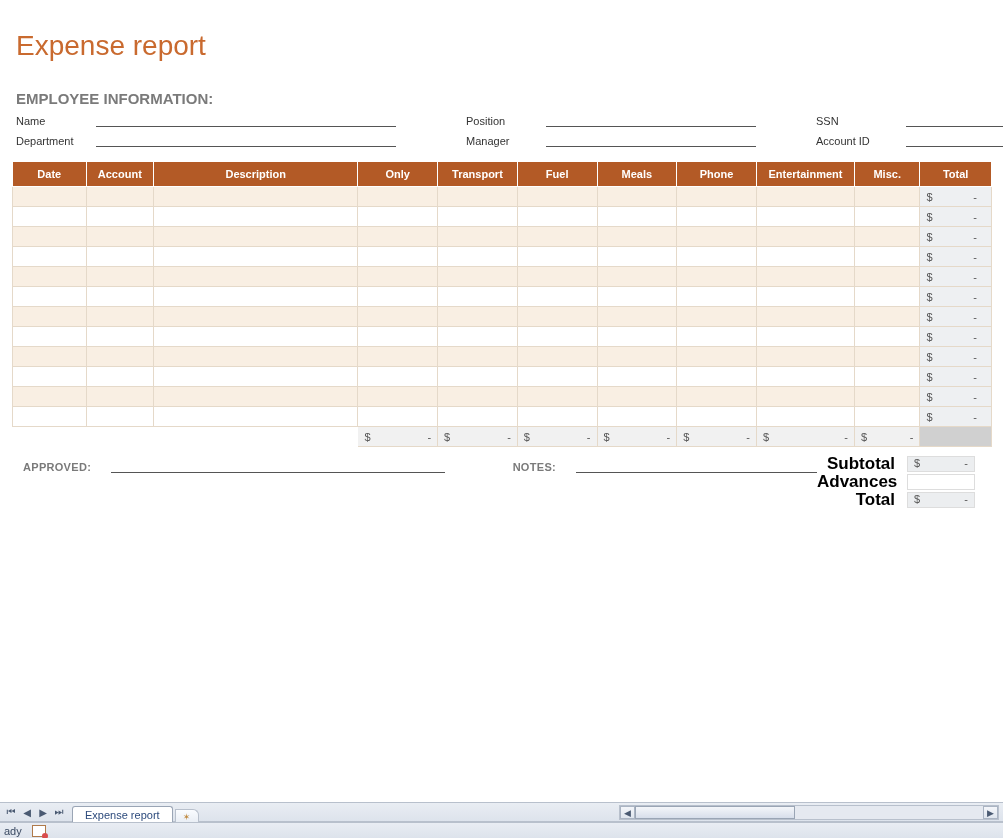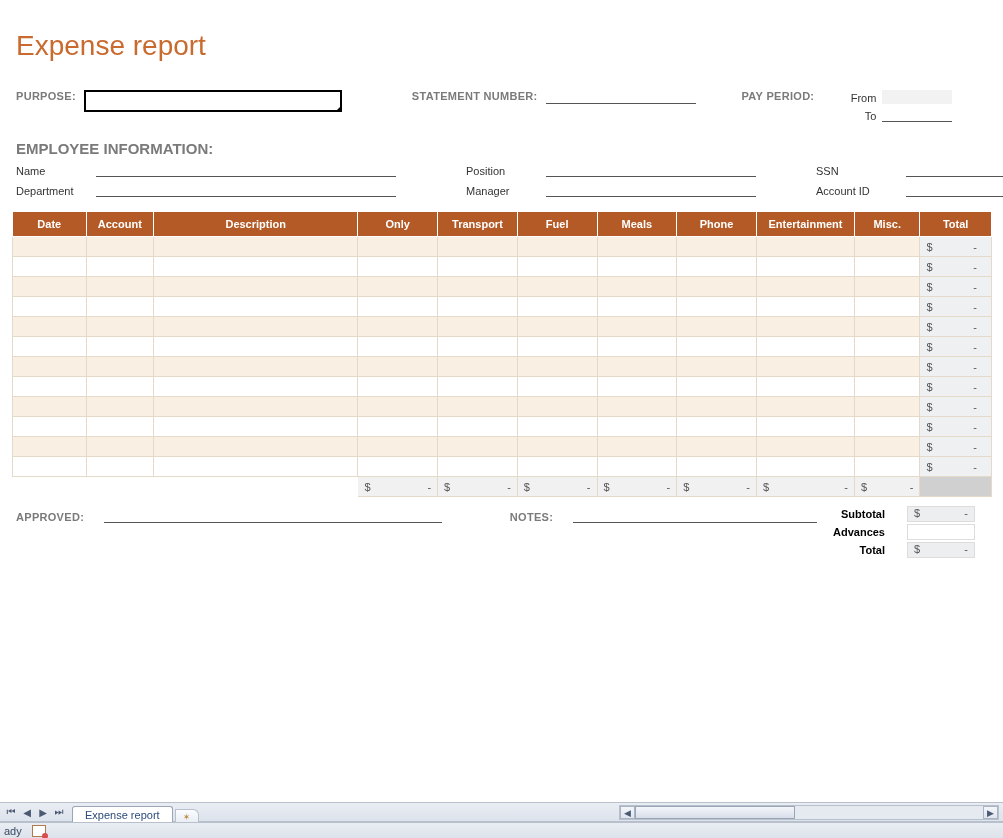--- a/index.html
+++ b/index.html
@@ -152,41 +152,42 @@
     display:flex;
     justify-content:flex-end;
     align-items:center;
     height:18px;
   }
   .rt-summary .lbl{
     font-weight:bold;
     color:#000;
     text-align:right;
     width:90px;
-    padding-right:22px;
-    font-size:11px;
+    padding-right:12px;
+    font-size:17px;
   }
   .rt-summary .val{
     width:68px;
     background:#eceef0;
     border:1px solid #ddd;
     height:16px;
     font-size:11px;
     color:#555;
     position:relative;
     padding:0 6px;
   }
   .rt-summary .val.white{background:#fff;}
   .rt-summary .val .cur{float:left;}
   .rt-summary .val .dash{float:right;}
   .approved-notes{
     display:flex;
     gap:20px;
     align-items:flex-end;
     padding-top:4px;
+    margin-left:7px;
   }
   .tab-bar{
     position:absolute;
     bottom:16px;
     left:0;
     right:0;
     height:20px;
     background:linear-gradient(#e9edf3,#dde3ec);
     border-top:1px solid #b8c0cc;
     border-bottom:1px solid #b8c0cc;
@@ -282,43 +283,20 @@
     background:#d94c4c;
     border-radius:50%;
   }
 </style>
 </head>
 <body>
 
 <div class="page">
   <div class="title">Expense report</div>
 
-  <div class="top-fields">
-    <span class="gray-label">PURPOSE:</span>
-    <div class="purpose-box"></div>
-
-    <div style="width:70px"></div>
-    <span class="gray-label">STATEMENT NUMBER:</span>
-    <div class="underline" style="width:150px;margin-left:8px"></div>
-
-    <div style="width:46px"></div>
-    <span class="gray-label">PAY PERIOD:</span>
-
-    <div style="width:28px"></div>
-    <div style="display:flex;flex-direction:column;gap:4px;">
-      <div style="display:flex;align-items:flex-end;justify-content:flex-end;">
-        <span class="plain-label" style="width:40px;text-align:right;padding-right:6px">From</span>
-        <div class="light-box" style="width:70px"></div>
-      </div>
-      <div style="display:flex;align-items:flex-end;justify-content:flex-end;">
-        <span class="plain-label" style="width:40px;text-align:right;padding-right:6px">To</span>
-        <div class="underline" style="width:70px"></div>
-      </div>
-    </div>
-  </div>
 
   <div class="section-header">EMPLOYEE INFORMATION:</div>
 
   <div class="emp-info">
     <span class="plain-label">Name</span>
     <div class="field-underline"></div>
     <div></div>
     <span class="plain-label">Position</span>
     <div class="field-underline"></div>
     <div></div>

